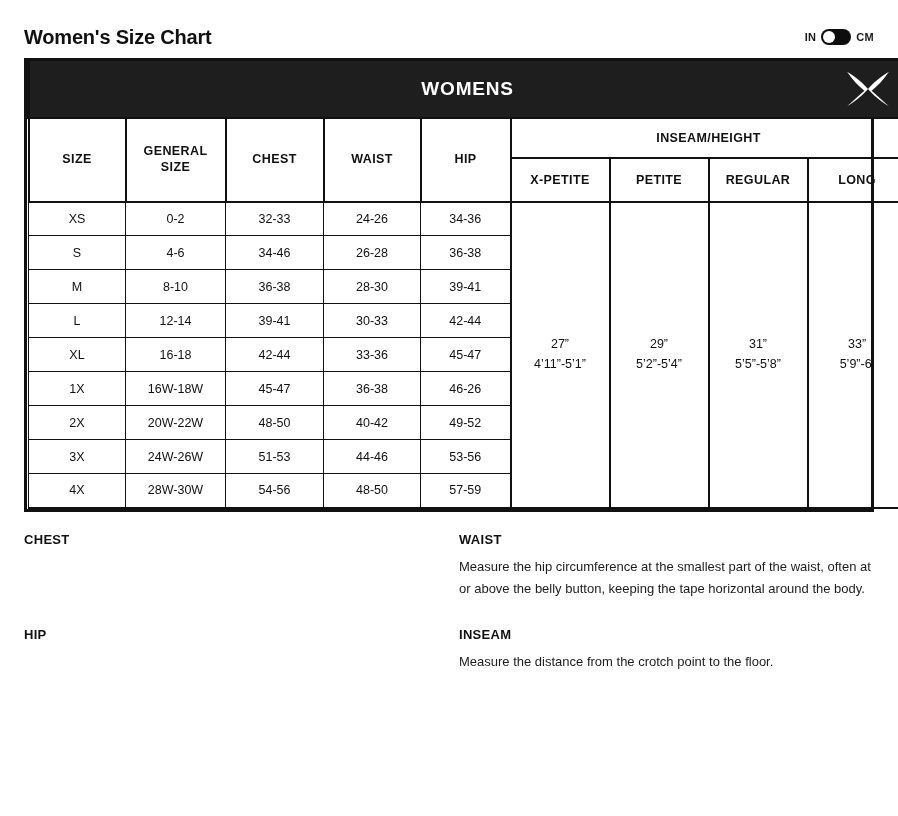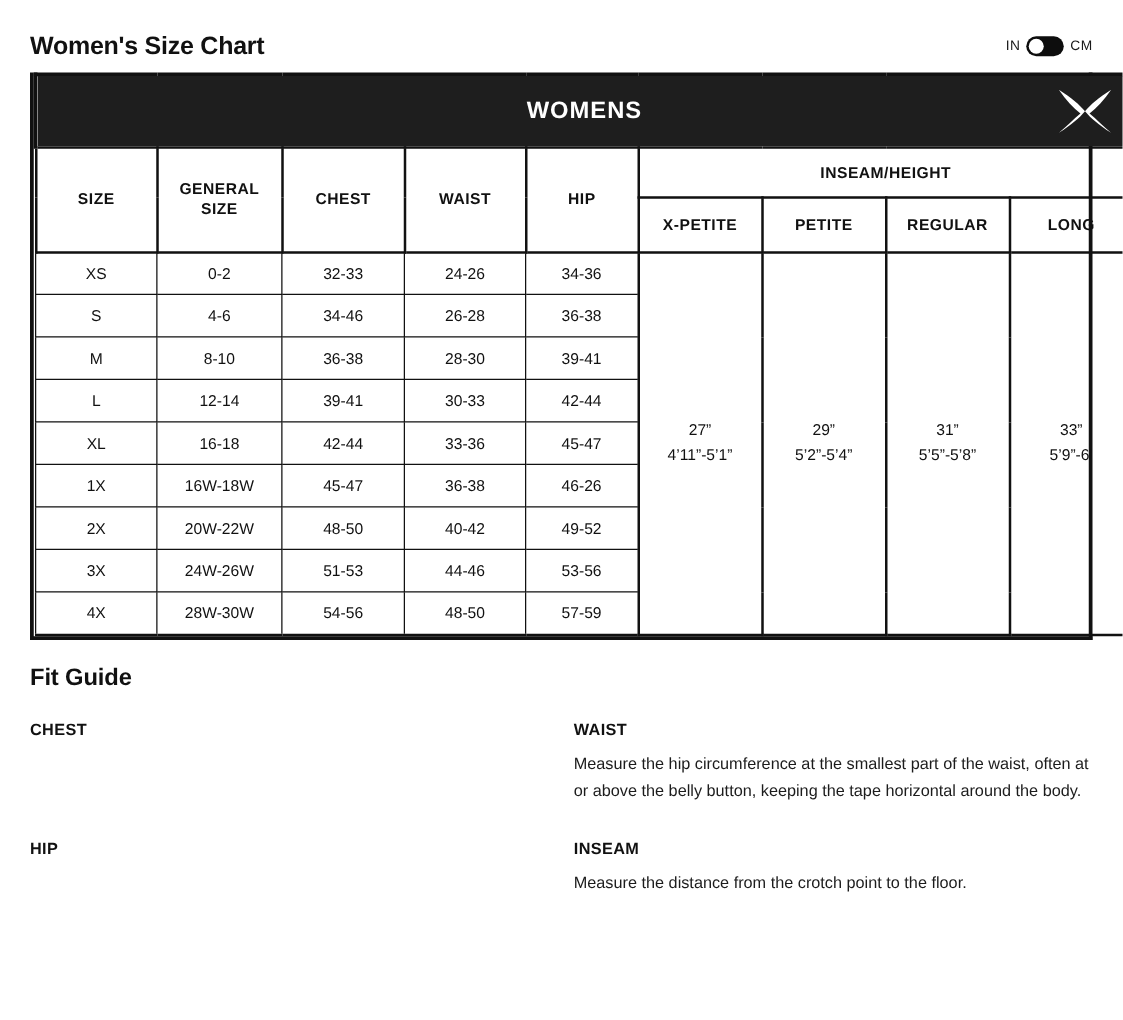--- a/index.html
+++ b/index.html
@@ -38,21 +38,21 @@
     margin: 0;
   }
   .unit-toggle {
     display: flex;
     align-items: center;
     gap: 5px;
     user-select: none;
   }
   .unit-label {
     font-size: 11px;
-    font-weight: normal;
+    font-weight: bold;
     color: #1a1a1a;
     letter-spacing: 0.3px;
   }
   .switch {
     width: 30px;
     height: 16px;
     border-radius: 999px;
     background: #0d0d0d;
     position: relative;
     display: inline-block;
@@ -331,21 +331,20 @@
         <td class="data">28W-30W</td>
         <td class="data">54-56</td>
         <td class="data">48-50</td>
         <td class="data">57-59</td>
       </tr>
     </tbody>
       </table>
   </div>
 
   <div class="fit-guide">
-    <h2 class="fit-title">Fit Guide</h2>
 
     <div class="fit-grid">
       <div>
         <div class="fit-item-title">CHEST</div>
       </div>
       <div>
         <div class="fit-item-title">WAIST</div>
         <p class="fit-item-body">Measure the hip circumference at the smallest part of the waist, often at or above the belly button, keeping the tape horizontal around the body.</p>
       </div>
       <div>

